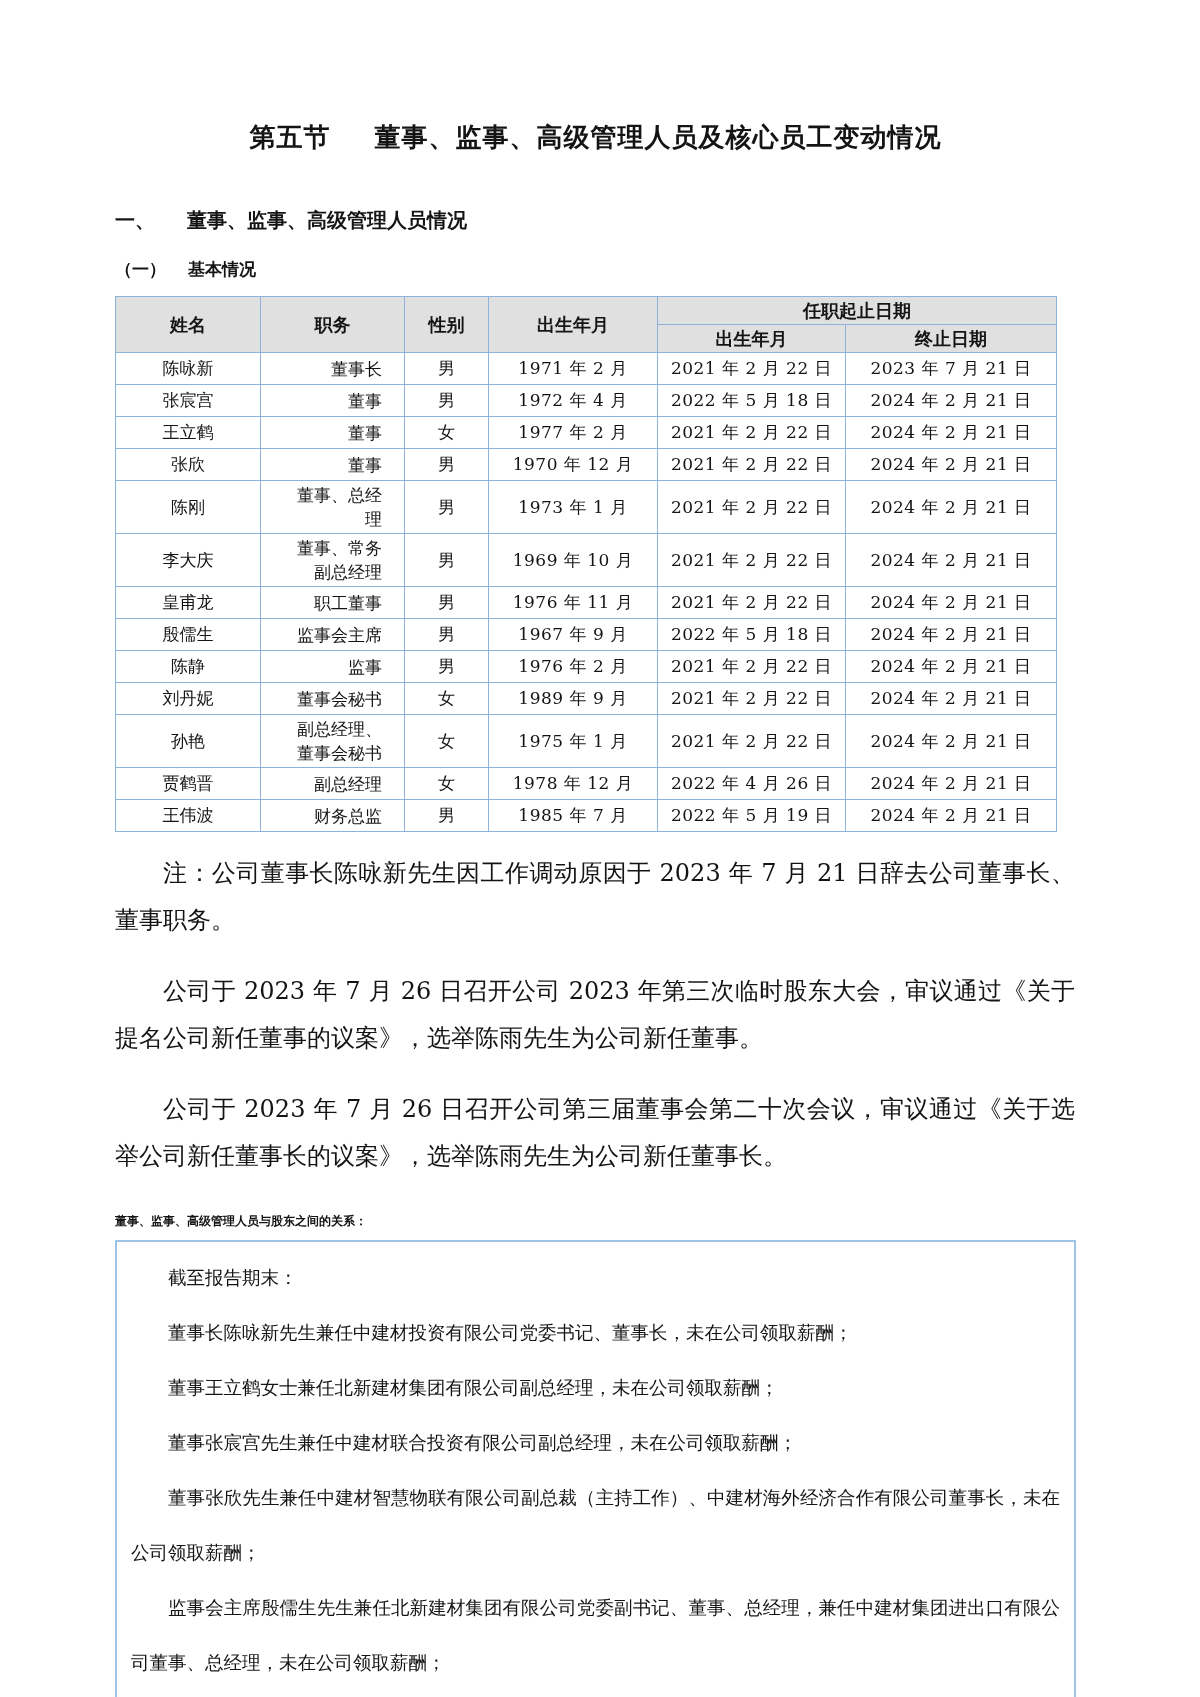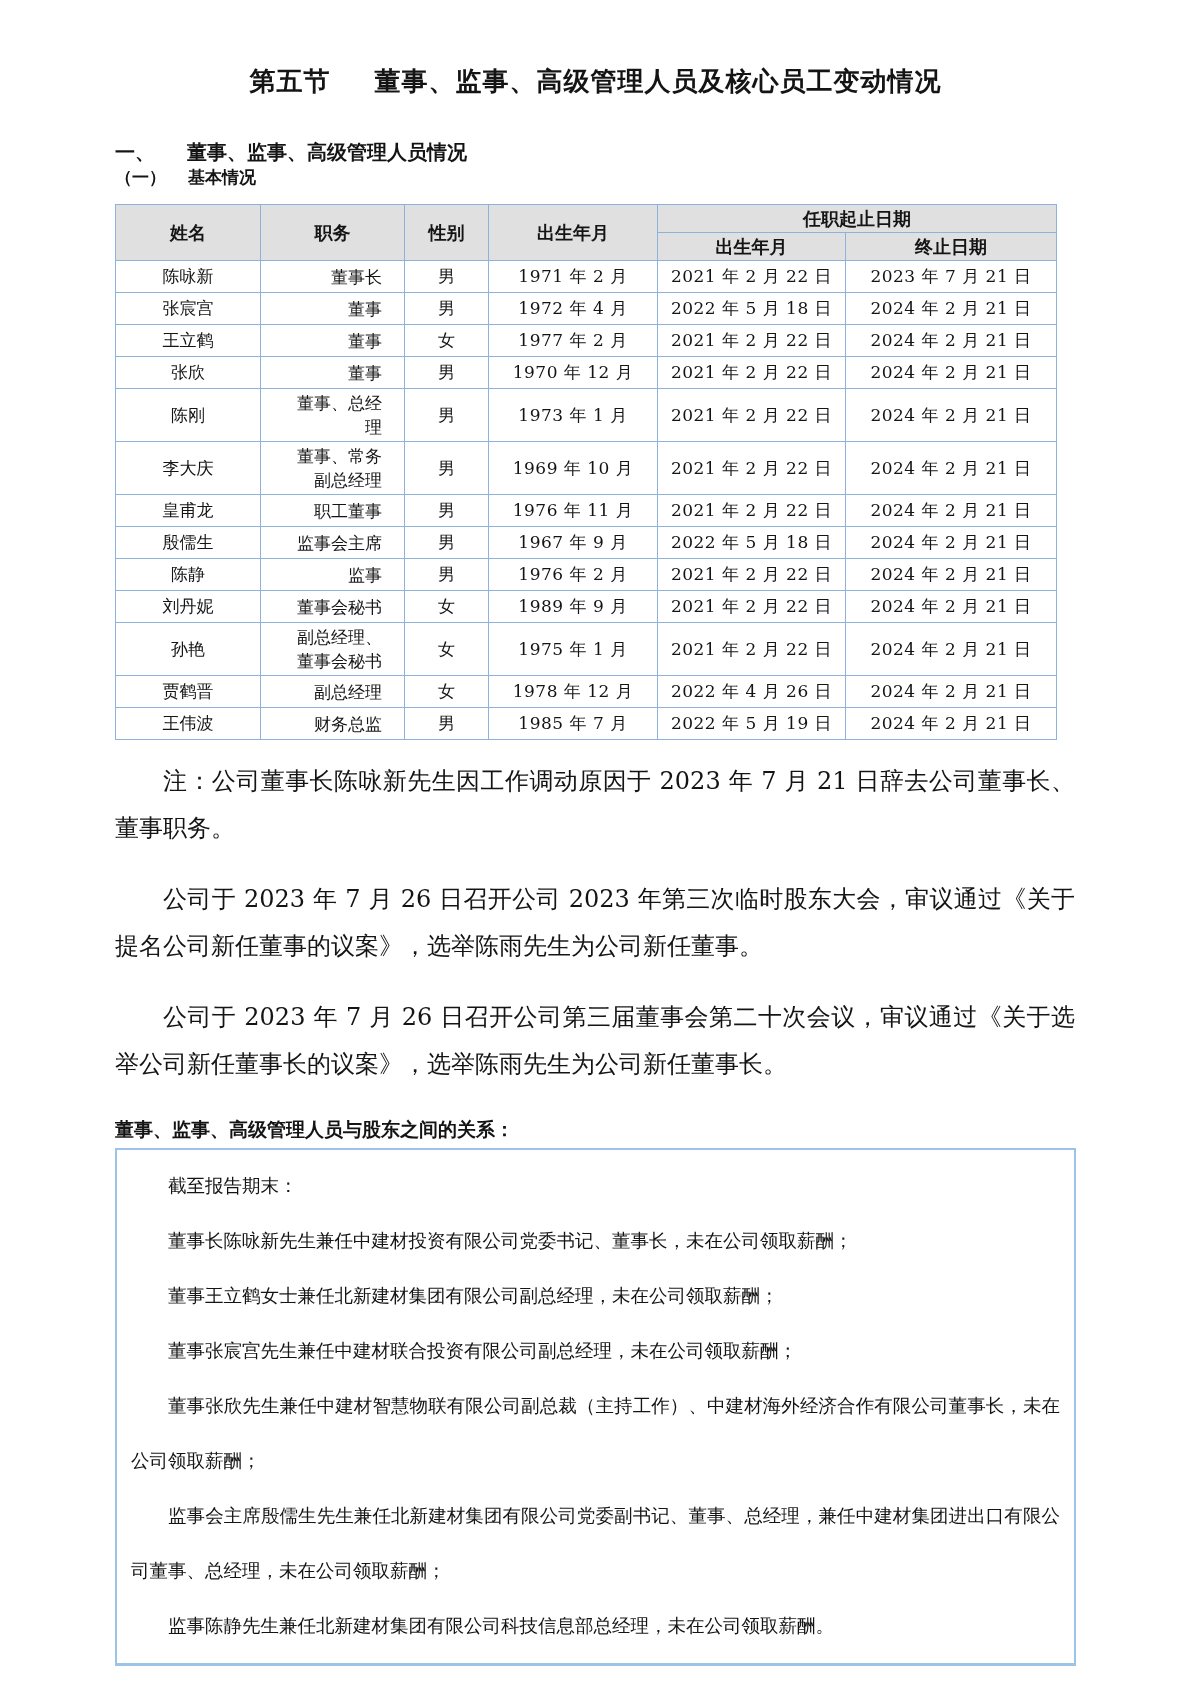--- a/index.html
+++ b/index.html
@@ -11,37 +11,38 @@
     width: 1200px;
     height: 1697px;
     overflow: hidden;
     font-family: "DejaVu Serif", "Liberation Serif", serif;
     color: #141414;
   }
   .page {
     box-sizing: border-box;
     width: 1200px;
     height: 1697px;
-    padding: 64px 124px 0 115px;
+    padding: 120px 124px 0 115px;
   }
   .doc-title {
     text-align: center;
     font-size: 26px;
     font-weight: bold;
     letter-spacing: 1px;
     white-space: nowrap;
   }
   .doc-title .t-part1 { margin-right: 44px; }
   .h1 {
-    margin-top: 40px;
+    margin-top: 52px;
     font-size: 20px;
     font-weight: bold;
   }
   .h1 .h-num { display: inline-block; margin-right: 32px; }
   .h2 {
+    margin-top: 24px;
     font-size: 17px;
     font-weight: bold;
   }
   .h2 .h-num { display: inline-block; margin-right: 22px; }
 
   table.officers {
     margin-top: 15px;
     border-collapse: collapse;
     table-layout: fixed;
     width: 941px;
@@ -69,21 +70,21 @@
   .para {
     width: 960px;
     font-size: 24px;
     line-height: 47px;
     text-align: justify;
   }
   .indent { text-indent: 2em; }
   .note-para { margin-top: 18px; }
   .relations-heading {
     margin-top: 8px;
-    font-size: 19px;
+    font-size: 12px;
     font-weight: bold;
     line-height: 34px;
   }
   .relations-box {
     box-sizing: border-box;
     width: 961px;
     border: 2px solid #9DC3E6;
     border-bottom-width: 3px;
     padding: 8px 14px 10px 14px;
     margin-top: 2px;

